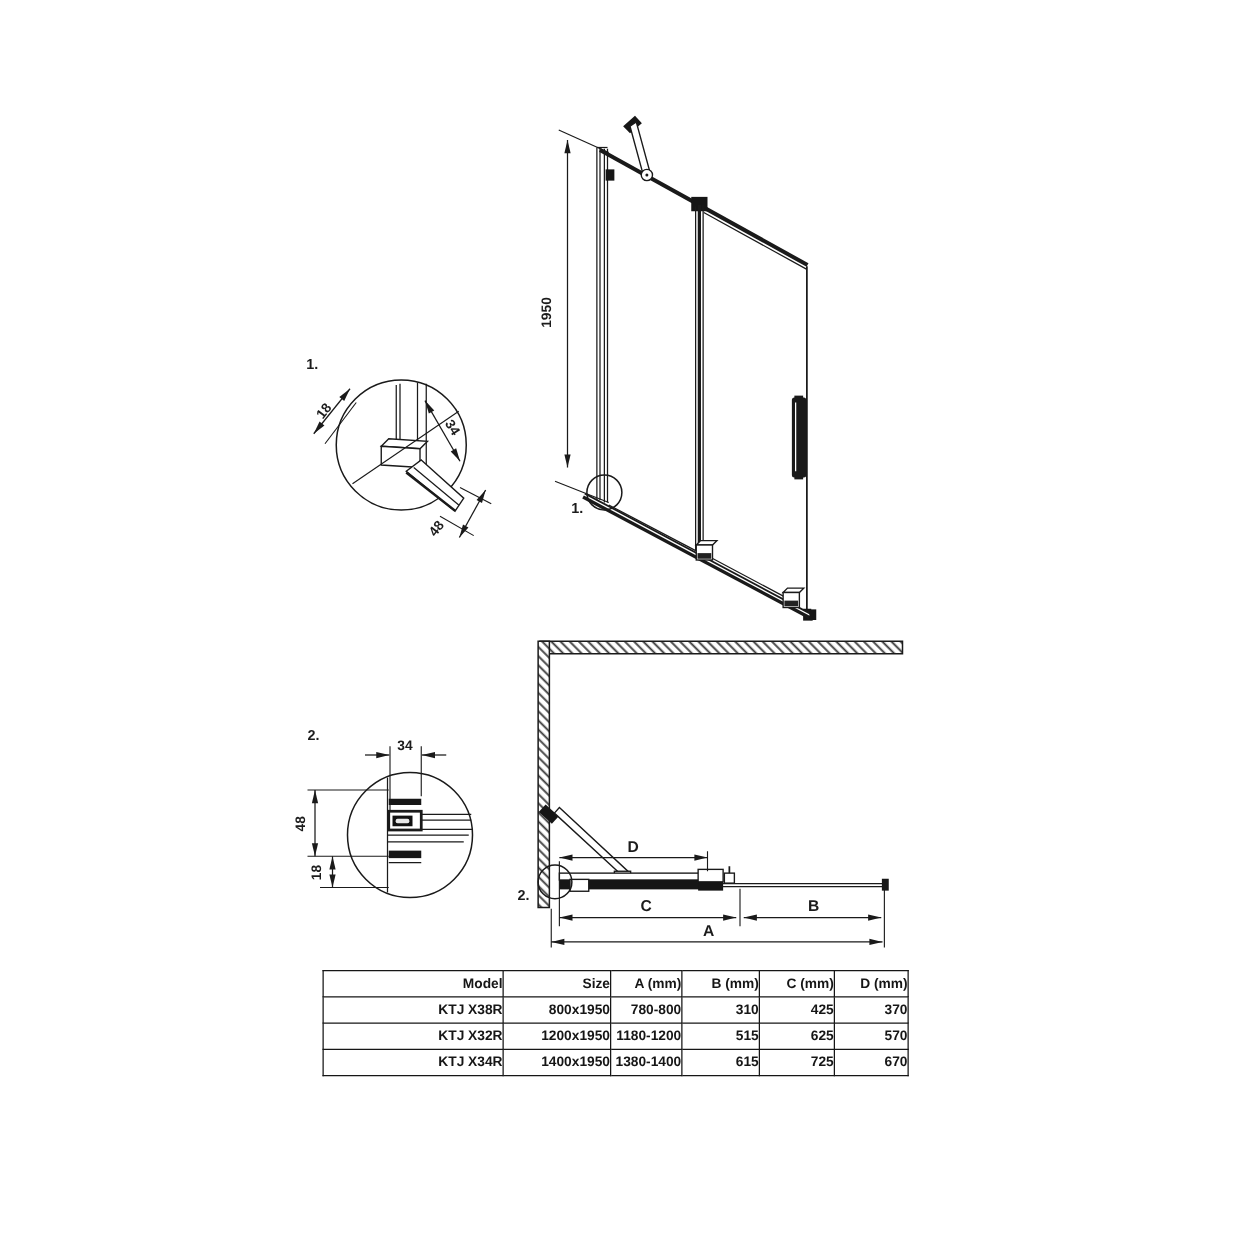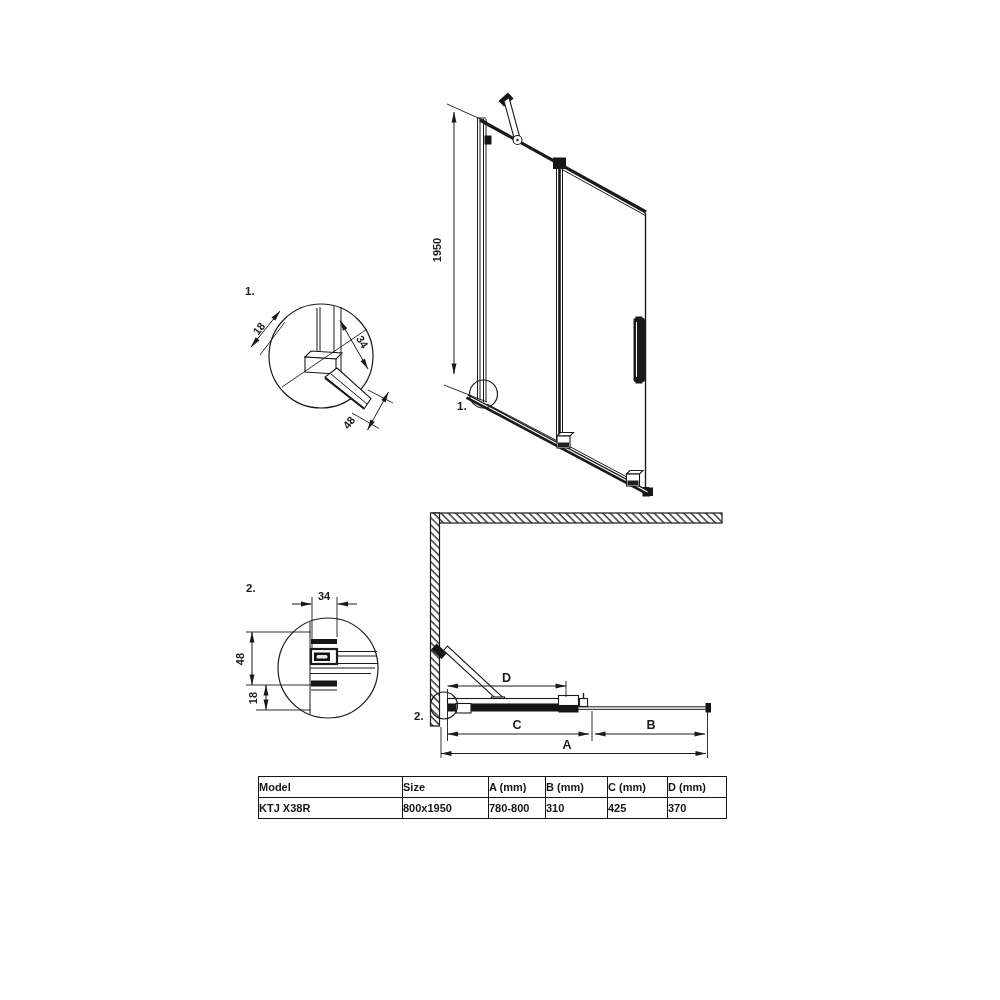--- a/index.html
+++ b/index.html
@@ -26,21 +26,21 @@
   .num {font:bold 11px "Liberation Sans",sans-serif;text-anchor:middle;}
   .ltr {font:bold 12.5px "Liberation Sans",sans-serif;text-anchor:middle;}
   .lbl {font:bold 11.5px "Liberation Sans",sans-serif;text-anchor:start;}
 
   
   .spec-table{position:absolute;left:258px;top:776px;width:468px;
       border-collapse:collapse;table-layout:fixed;background:#fff;
       font-size:11px;font-weight:bold;color:#161616;
       border:1.5px solid #161616;}
   .spec-table th,.spec-table td{
-      border:1px solid #161616;text-align:left;vertical-align:middle;
+      border:1px solid #161616;text-align:right;vertical-align:middle;
       height:20px;padding:0;font-weight:bold;line-height:1;}
 </style>
 </head>
 <body>
 
 <div class="page">
 
 <svg class="drawing" viewBox="0 0 1000 1000">
   <defs>
     <marker id="dimE" markerUnits="userSpaceOnUse" markerWidth="13" markerHeight="9" refX="11.5" refY="4" orient="auto">
@@ -254,16 +254,32 @@
       </thead>
       <tbody>
         <tr>
           <td>KTJ X38R</td>
           <td>800x1950</td>
           <td>780-800</td>
           <td>310</td>
           <td>425</td>
           <td>370</td>
         </tr>
+        <tr>
+          <td>KTJ X32R</td>
+          <td>1200x1950</td>
+          <td>1180-1200</td>
+          <td>515</td>
+          <td>625</td>
+          <td>570</td>
+        </tr>
+        <tr>
+          <td>KTJ X34R</td>
+          <td>1400x1950</td>
+          <td>1380-1400</td>
+          <td>615</td>
+          <td>725</td>
+          <td>670</td>
+        </tr>
       </tbody>
     </table>
 
 </div>
 
 </body></html>

